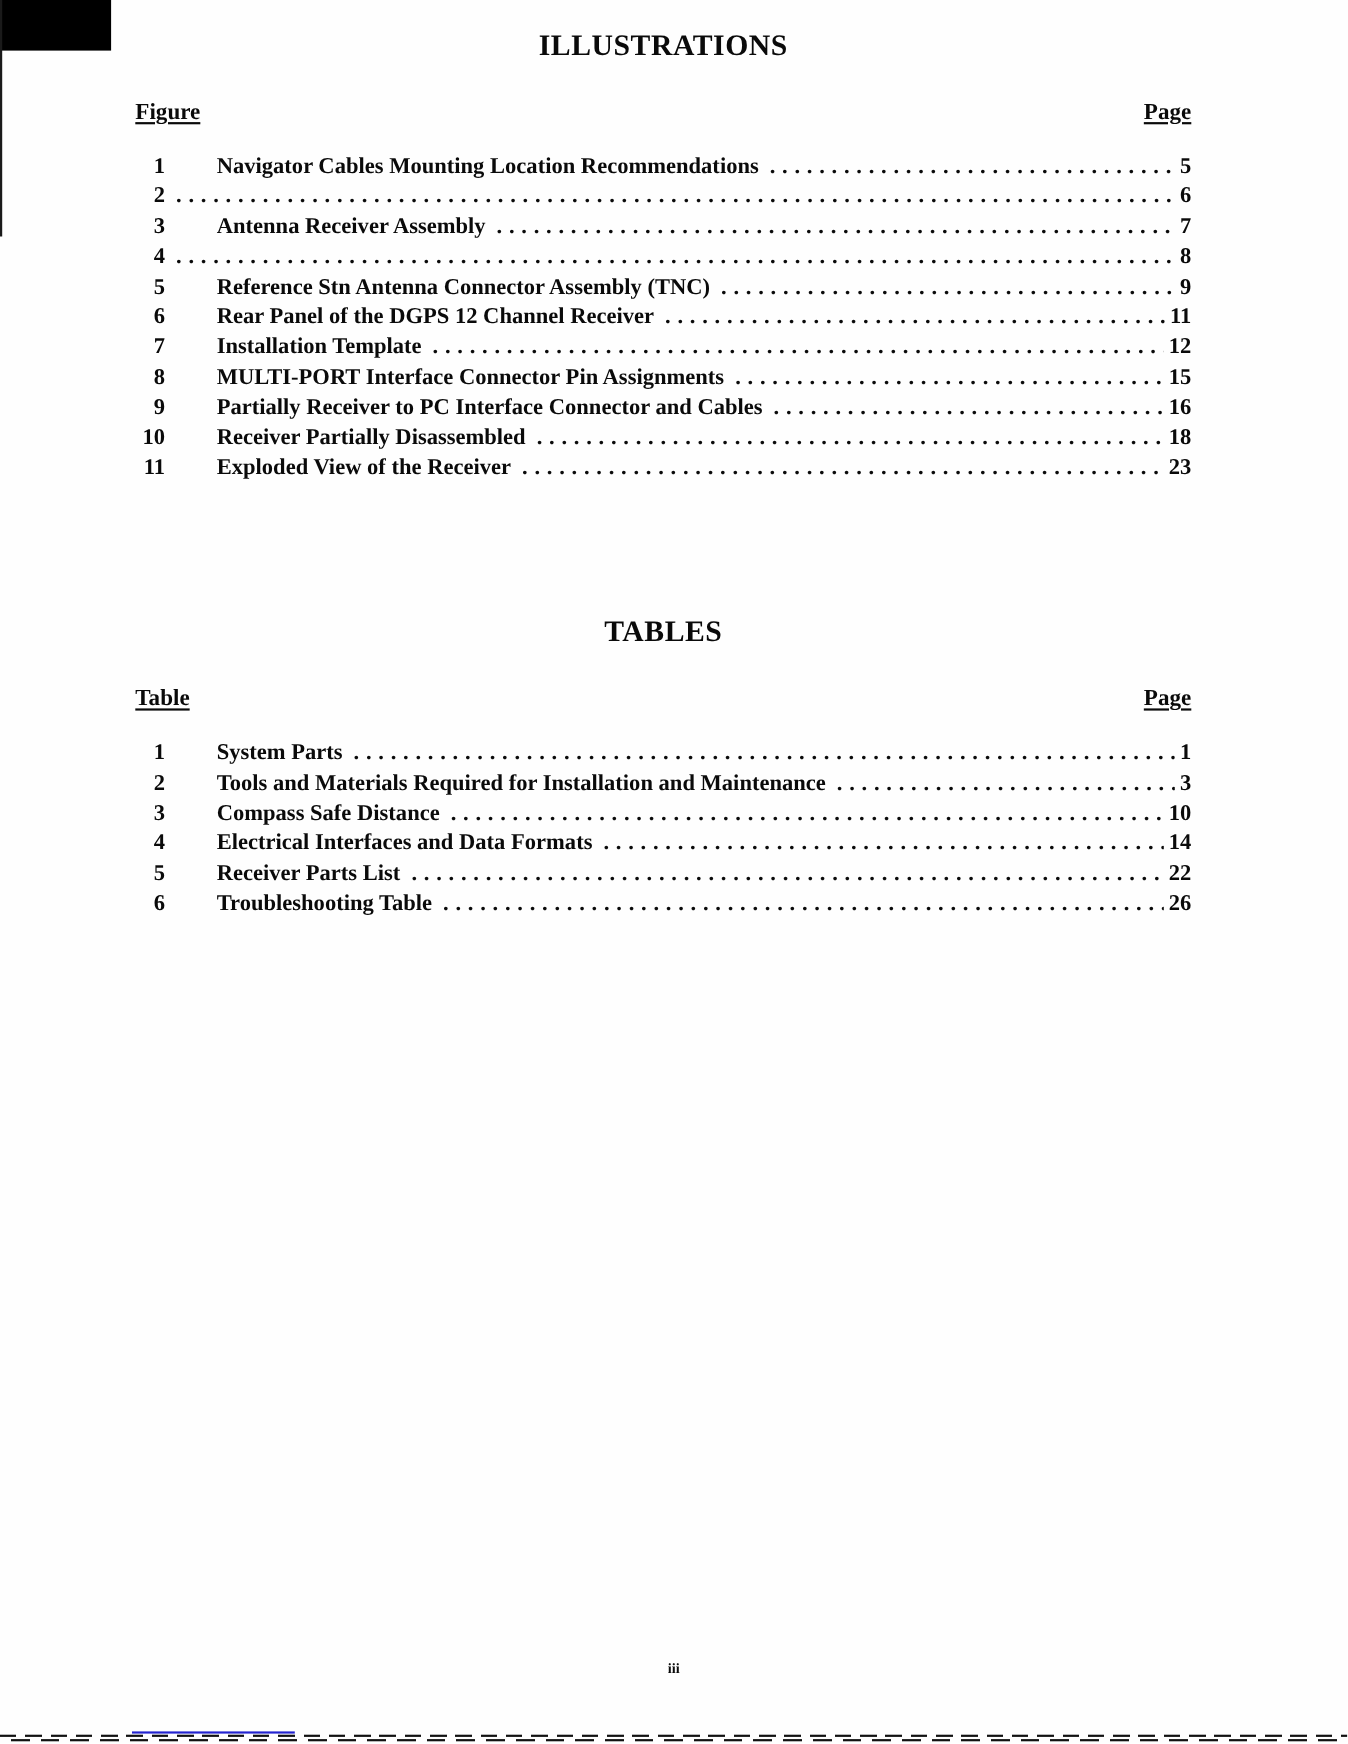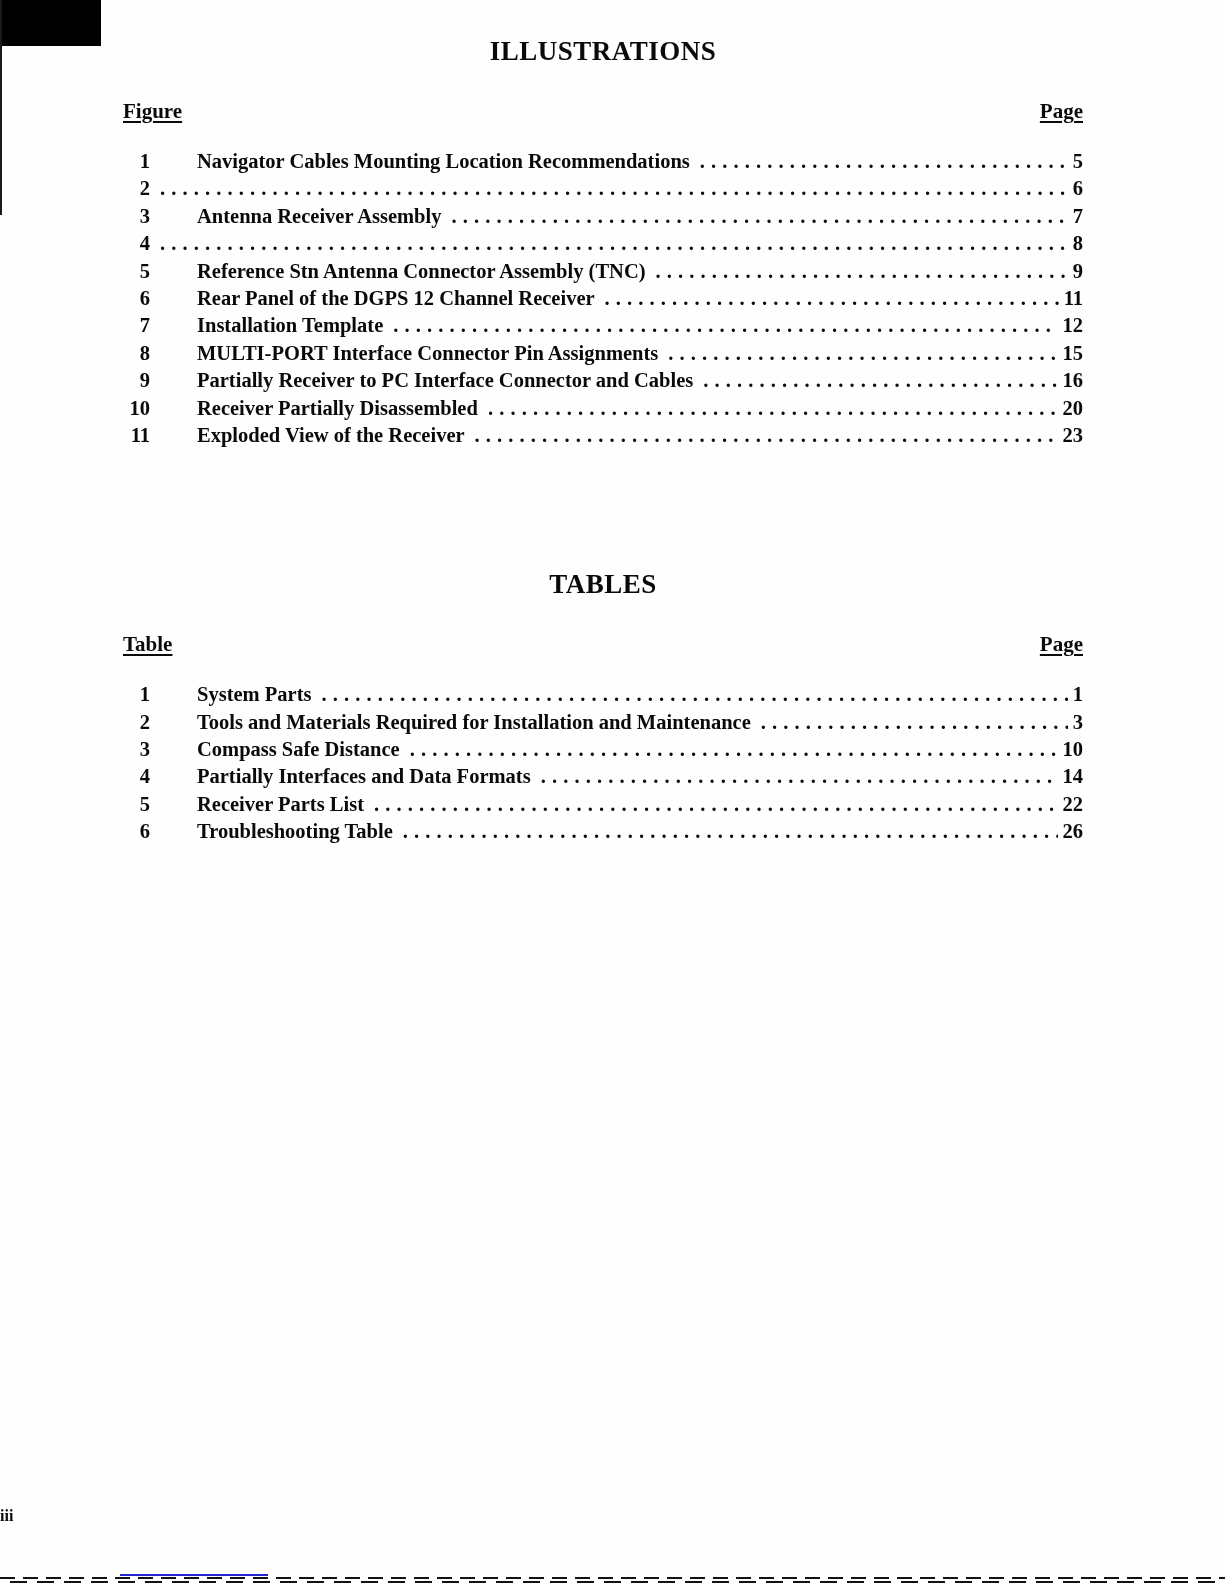--- a/index.html
+++ b/index.html
@@ -30,21 +30,21 @@
   }
   .scan-dash-1 {
     position: absolute; left: 0; bottom: 6px; width: 100%; height: 2px;
     background: repeating-linear-gradient(90deg, #111 0 15px, transparent 15px 23px);
   }
   .scan-dash-2 {
     position: absolute; left: 0; bottom: 2px; width: 100%; height: 2px;
     background: repeating-linear-gradient(90deg, transparent 0 10px, #111 10px 27px);
   }
 
-  .content { padding: 36px 142px 0 123px; }
+  .content { padding: 26px 142px 0 123px; }
 
   .section-title {
     font-size: 27px;
     font-weight: bold;
     text-align: center;
     letter-spacing: 0.5px;
   }
   .tables-title { margin-top: 120px; }
 
   .col-headers {
@@ -83,22 +83,22 @@
     content: ". . . . . . . . . . . . . . . . . . . . . . . . . . . . . . . . . . . . . . . . . . . . . . . . . . . . . . . . . . . . . . . . . . . . . . . . . . . . . . . . . . . . ";
     letter-spacing: 0.5px;
   }
   .pg { flex: none; }
 
   .footer {
     position: absolute;
     bottom: 60px;
     left: 0;
     width: 100%;
-    text-align: left;
-    font-size: 16px;
+    text-align: center;
+    font-size: 13px;
     font-weight: bold;
   }
 </style>
 </head>
 <body>
 
 <div class="page">
 
   <div class="scan-bar-top"></div>
   <div class="scan-edge-left"></div>
@@ -162,21 +162,21 @@
       <div class="toc-row">
         <span class="num">9</span>
         <span class="title">Partially Receiver to PC Interface Connector and Cables</span>
         <span class="leader"></span>
         <span class="pg">16</span>
       </div>
       <div class="toc-row">
         <span class="num">10</span>
         <span class="title">Receiver Partially Disassembled</span>
         <span class="leader"></span>
-        <span class="pg">20</span>
+        <span class="pg">18</span>
       </div>
       <div class="toc-row">
         <span class="num">11</span>
         <span class="title">Exploded View of the Receiver</span>
         <span class="leader"></span>
         <span class="pg">23</span>
       </div>
     </div>
 
     <h1 class="section-title tables-title">TABLES</h1>
@@ -200,21 +200,21 @@
         <span class="pg">3</span>
       </div>
       <div class="toc-row">
         <span class="num">3</span>
         <span class="title">Compass Safe Distance</span>
         <span class="leader"></span>
         <span class="pg">10</span>
       </div>
       <div class="toc-row">
         <span class="num">4</span>
-        <span class="title">Partially Interfaces and Data Formats</span>
+        <span class="title">Electrical Interfaces and Data Formats</span>
         <span class="leader"></span>
         <span class="pg">14</span>
       </div>
       <div class="toc-row">
         <span class="num">5</span>
         <span class="title">Receiver Parts List</span>
         <span class="leader"></span>
         <span class="pg">22</span>
       </div>
       <div class="toc-row">

